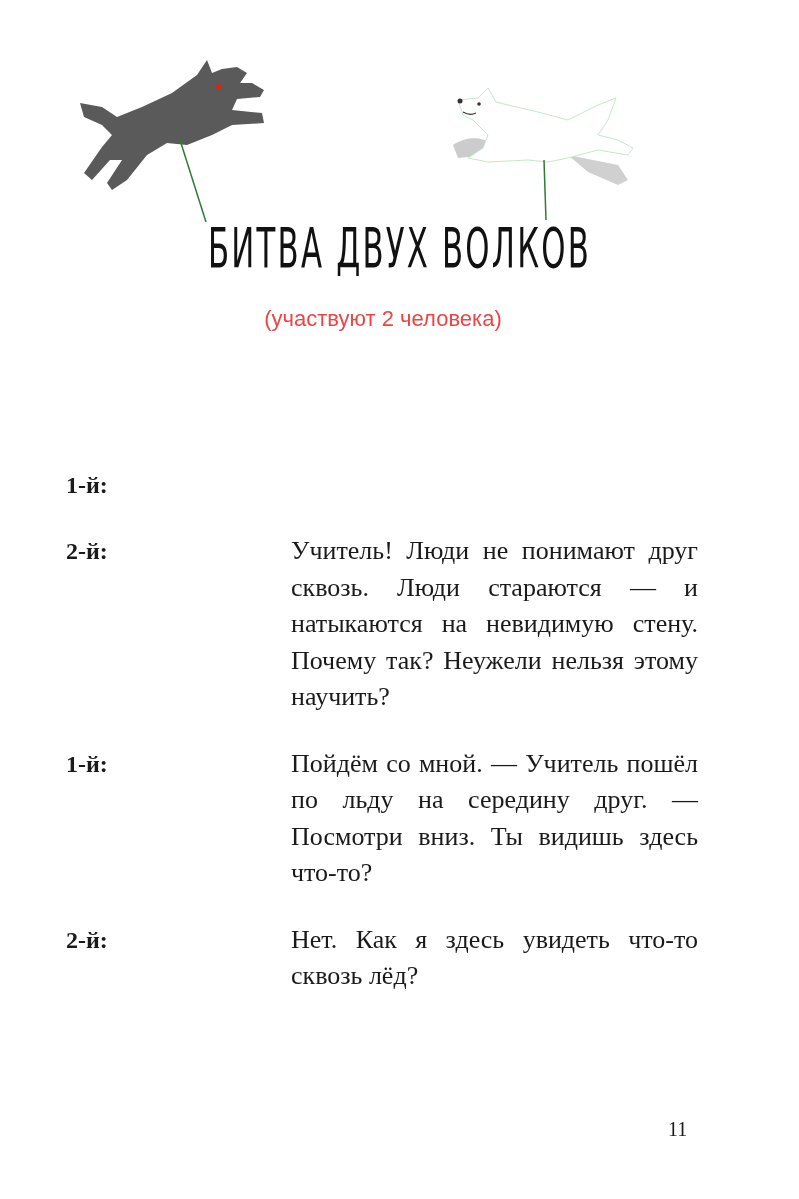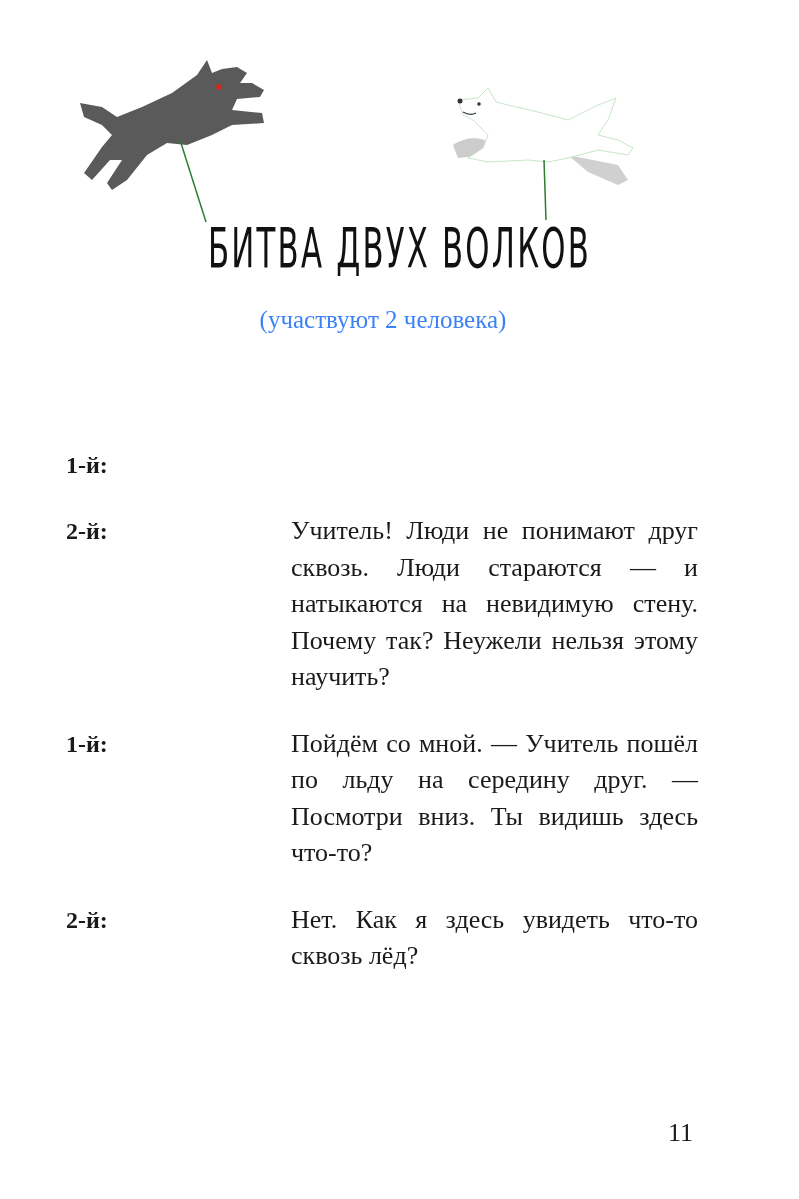--- a/index.html
+++ b/index.html
@@ -6,26 +6,26 @@
   body { width: 799px; height: 1199px; position: relative; overflow: hidden;
          font-family: "Liberation Serif", "DejaVu Serif", serif; color: #1a1a1a; }
   .illus { position: absolute; }
   #dark-wolf { left: 72px; top: 55px; width: 200px; height: 170px; }
   #white-wolf { left: 448px; top: 80px; width: 200px; height: 140px; }
   .title { position: absolute; left: 0; width: 799px; top: 215px; text-align: center;
            font-family: "DejaVu Sans", "Liberation Sans", sans-serif; font-size: 56px;
            letter-spacing: 4px; color: #111; transform: scaleX(0.55); transform-origin: center;
            font-weight: normal; }
   .subtitle { position: absolute; left: 0; width: 766px; top: 306px; text-align: center;
-              font-family: Liberation Serif, serif; font-size: 25px; color: #3b82f6; }
-  .dialogue { position: absolute; left: 66px; top: 447px; width: 632px; }
+              font-family: Liberation Sans, sans-serif; font-size: 22px; color: #ef4444; }
+  .dialogue { position: absolute; left: 66px; top: 467px; width: 632px; }
   .turn { display: flex; margin-bottom: 30px; }
   .speaker { width: 225px; flex: none; font-weight: bold; font-size: 24px; line-height: 36px; }
   .line { flex: 1; font-size: 26px; line-height: 36.5px; text-align: justify; hyphens: manual; }
-  .page-num { position: absolute; left: 668px; top: 1118px; font-size: 26px; }
+  .page-num { position: absolute; left: 668px; top: 1118px; font-size: 20px; }
 </style>
 </head>
 <body>
 
 <svg id="dark-wolf" class="illus" viewBox="0 0 200 170">
   <path d="M8,48 L30,52 L45,62 L70,52 L100,38 L125,20 L135,5 L140,18 L150,14 L165,12 L175,18 L168,28 L180,28 L192,35 L188,42 L165,44 L160,55 L190,58 L192,68 L160,70 L140,80 L115,90 L95,88 L75,100 L55,125 L40,135 L35,128 L50,105 L38,105 L20,125 L12,118 L30,92 L40,80 L30,70 L12,62 Z" fill="#5a5a5a"></path>
   <circle cx="147" cy="32" r="3" fill="#cc2a1a"></circle>
   <line x1="108" y1="85" x2="134" y2="167" stroke="#2e7d32" stroke-width="1.5"></line>
 </svg>
 

